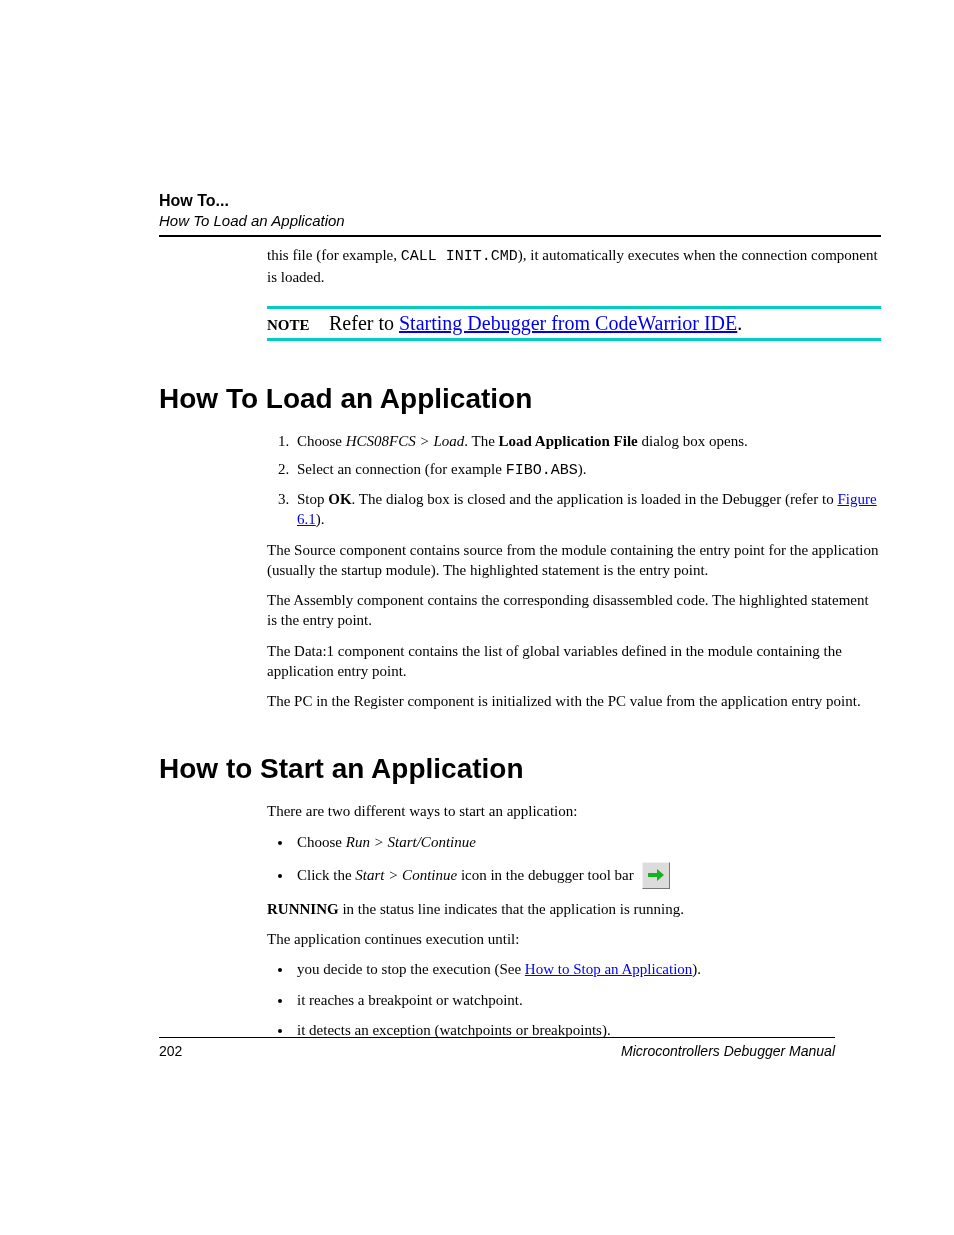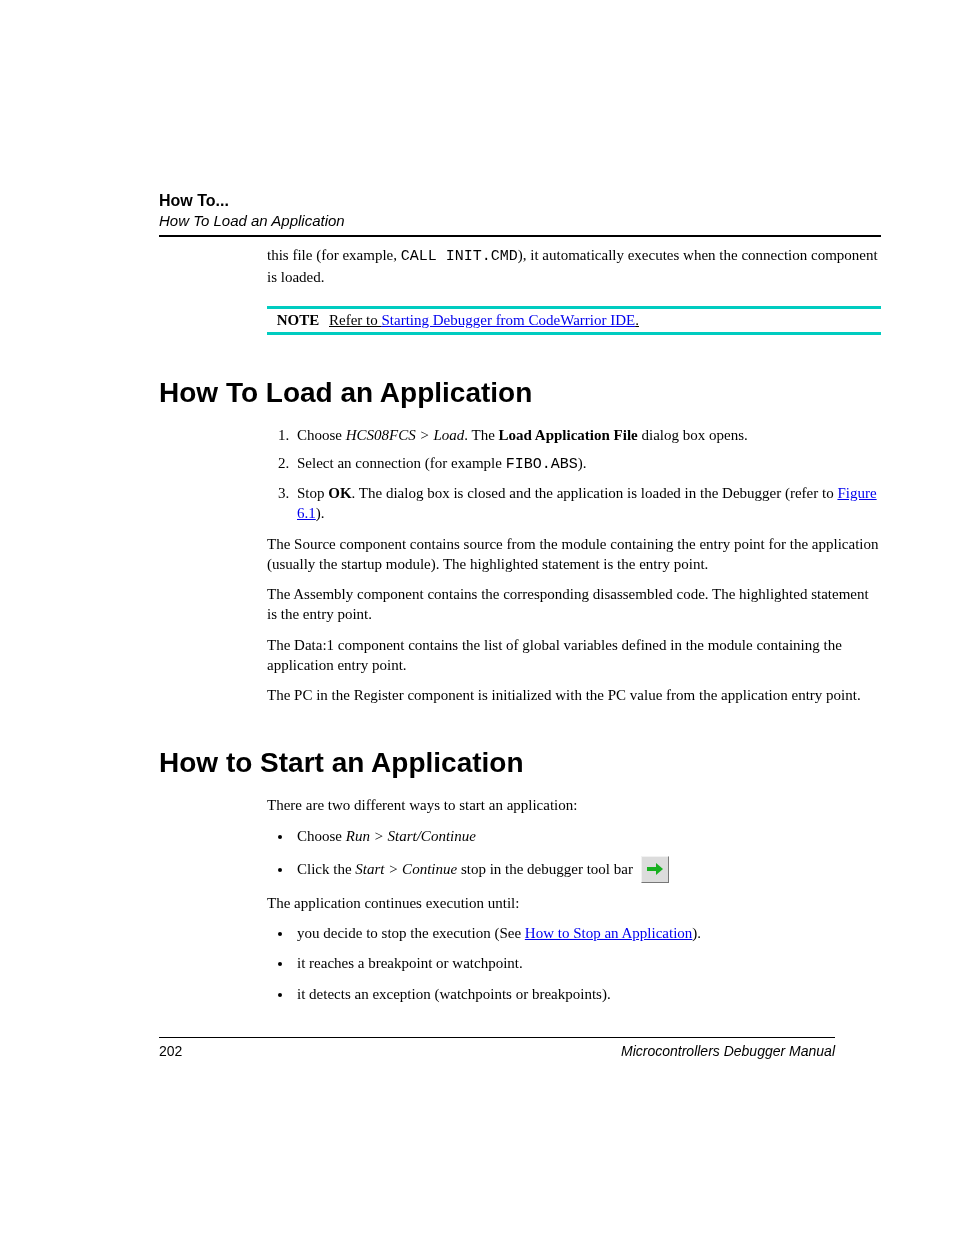--- a/index.html
+++ b/index.html
@@ -46,41 +46,39 @@
       font-size: 15px;
       line-height: 1.35;
       margin: 0 0 10px 0;
     }
     .code {
       font-family: "Courier New", Courier, monospace;
       font-size: 15px;
     }
     .note-box {
       margin: 18px 0 6px 0;
-      text-align: center;
     }
     .note-bar {
       height: 3px;
       background: #00ccc0;
       margin: 0;
     }
     .note-row {
       display: flex;
       align-items: baseline;
       padding: 3px 0;
     }
     .note-label {
       font-weight: bold;
       font-size: 15px;
       width: 62px;
       flex-shrink: 0;
     }
     .note-text {
-      font-size: 15px;
-      text-decoration: underline;
+      font-size: 20px;
     }
     .link {
       color: #0000ee;
       text-decoration: underline;
     }
     h1.section-heading {
       font-family: Arial, Helvetica, sans-serif;
       font-weight: bold;
       font-size: 28px;
       margin: 42px 0 16px 0;
@@ -209,32 +207,35 @@
   <div class="content-indent">
     <p class="body-text">There are two different ways to start an application:</p>
 
     <ul class="bullet-list">
       <li>
         <span>Choose </span><span class="italic">Run &gt; Start/Continue</span>
       </li>
       <li>
         <span class="bullet-line">
           <span>
-            <span>Click the </span><span class="italic">Start &gt; Continue</span><span> stop in the debugger tool bar</span>
+            <span>Click the </span><span class="italic">Start &gt; Continue</span><span> icon in the debugger tool bar</span>
           </span>
           <span class="tool-icon">
             <svg width="16" height="12" viewBox="0 0 16 12">
               <rect x="0" y="4" width="9" height="4" fill="#17b020"></rect>
               <polygon points="9,0 16,6 9,12" fill="#17b020"></polygon>
             </svg>
           </span>
         </span>
       </li>
     </ul>
 
+    <p class="body-text">
+      <span class="bold">RUNNING</span><span> in the status line indicates that the application is running.</span>
+    </p>
 
     <p class="body-text">The application continues execution until:</p>
 
     <ul class="bullet-list">
       <li>
         <span>you decide to stop the execution (See </span><a class="link" href="#">How to Stop an Application</a><span>).</span>
       </li>
       <li>it reaches a breakpoint or watchpoint.</li>
       <li>it detects an exception (watchpoints or breakpoints).</li>
     </ul>

